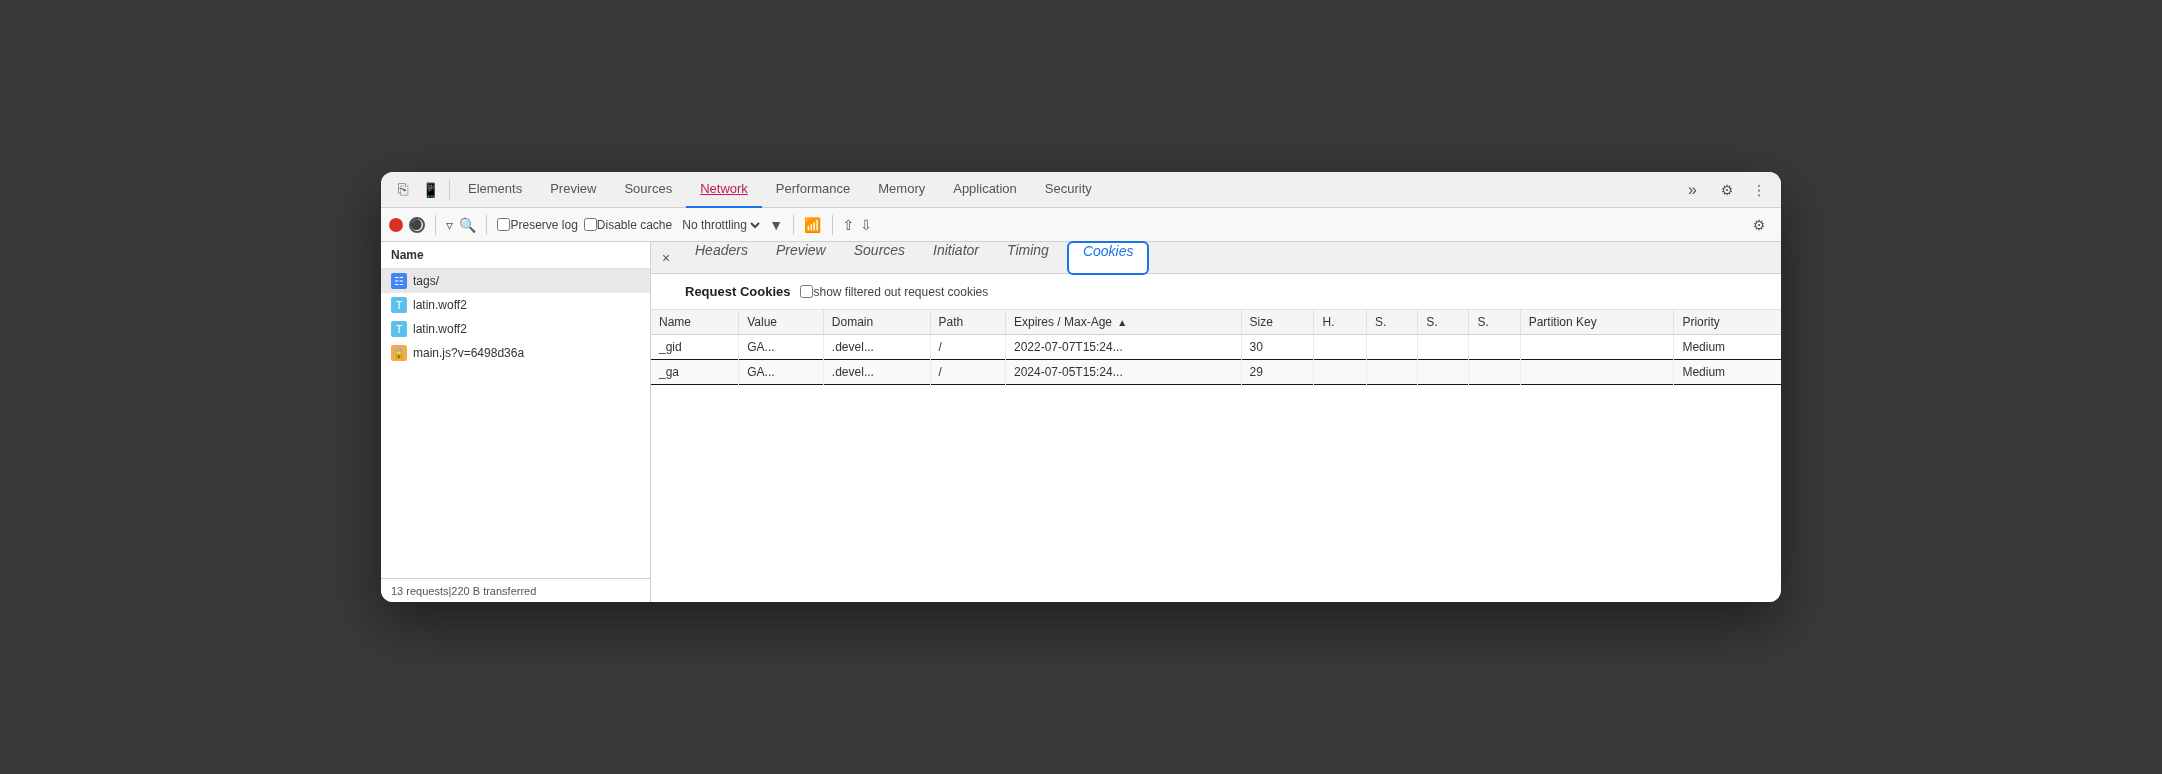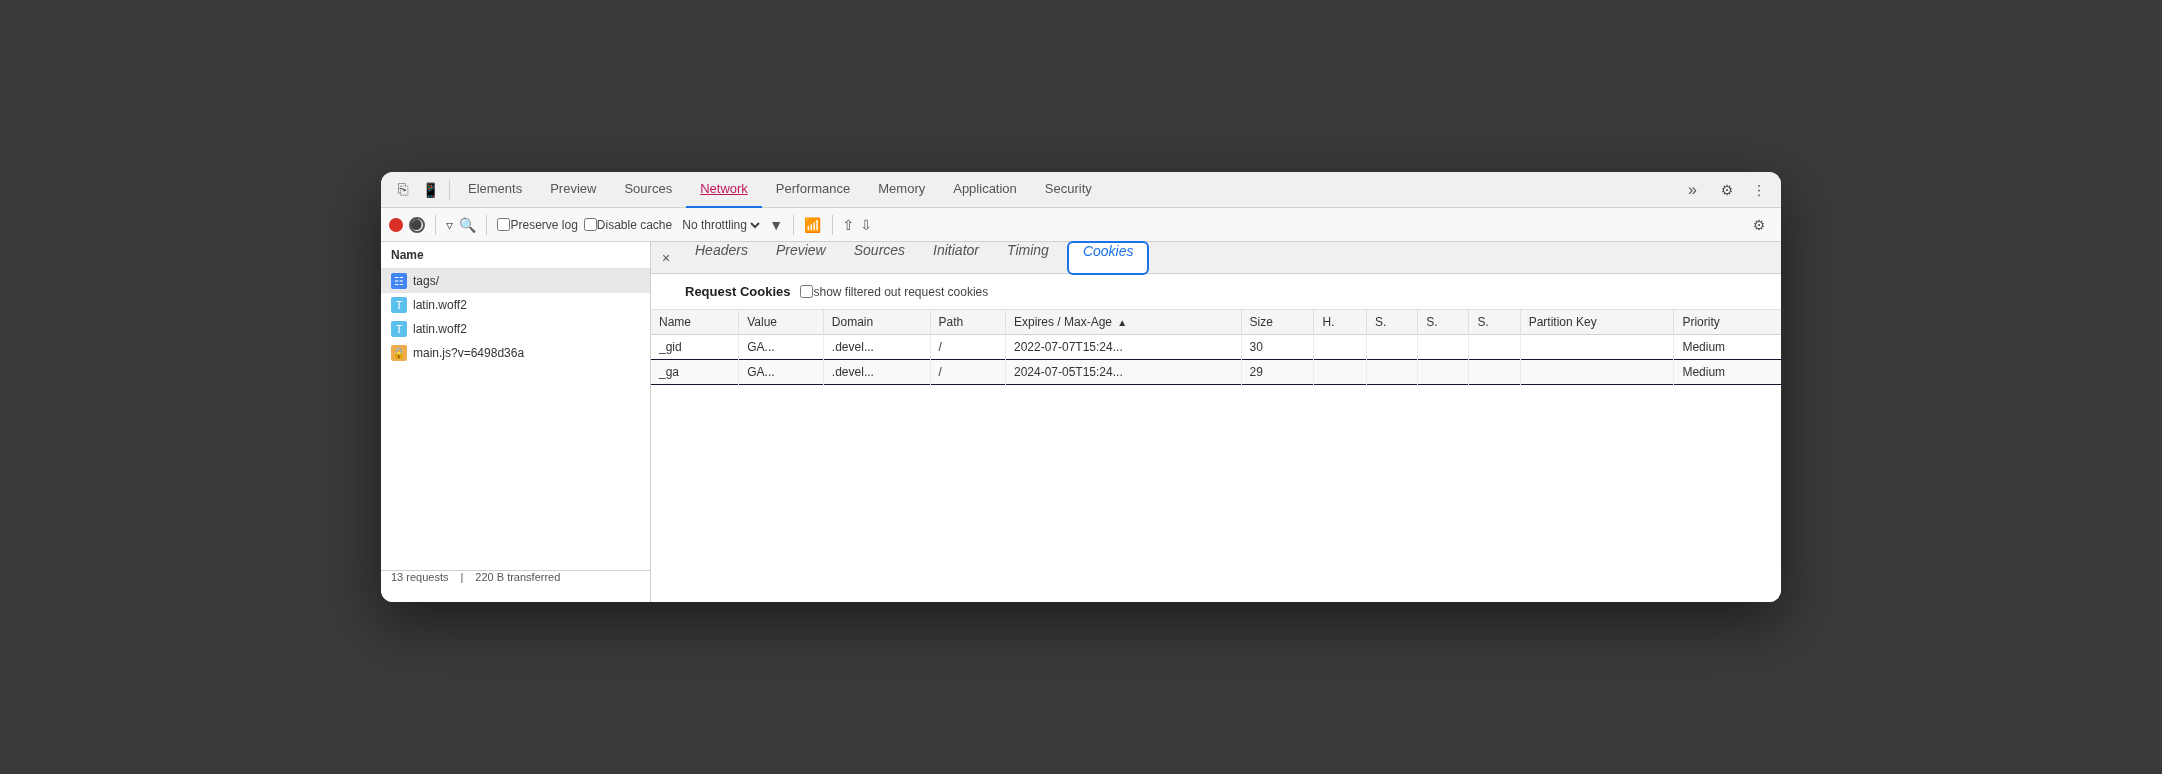--- a/index.html
+++ b/index.html
@@ -177,28 +177,27 @@
       align-items: center;
       justify-content: center;
       font-size: 11px;
       border-radius: 2px;
       flex-shrink: 0;
     }
     .icon-doc { background: #4285f4; color: white; }
     .icon-font-blue { background: #5bc0eb; color: white; }
     .icon-font-yellow { background: #f0ad4e; color: white; }
     .status-bar {
-      height: 32px;
+      height: 24px;
       border-top: 1px solid #d0d0d0;
       display: flex;
-      align-items: flex-start;
+      align-items: center;
       padding: 0 10px;
       font-size: 11px;
       color: #555;
-      gap: 12px;
     }
     .right-panel {
       flex: 1;
       display: flex;
       flex-direction: column;
       background: #fff;
     }
     .panel-tabs {
       display: flex;
       align-items: center;

